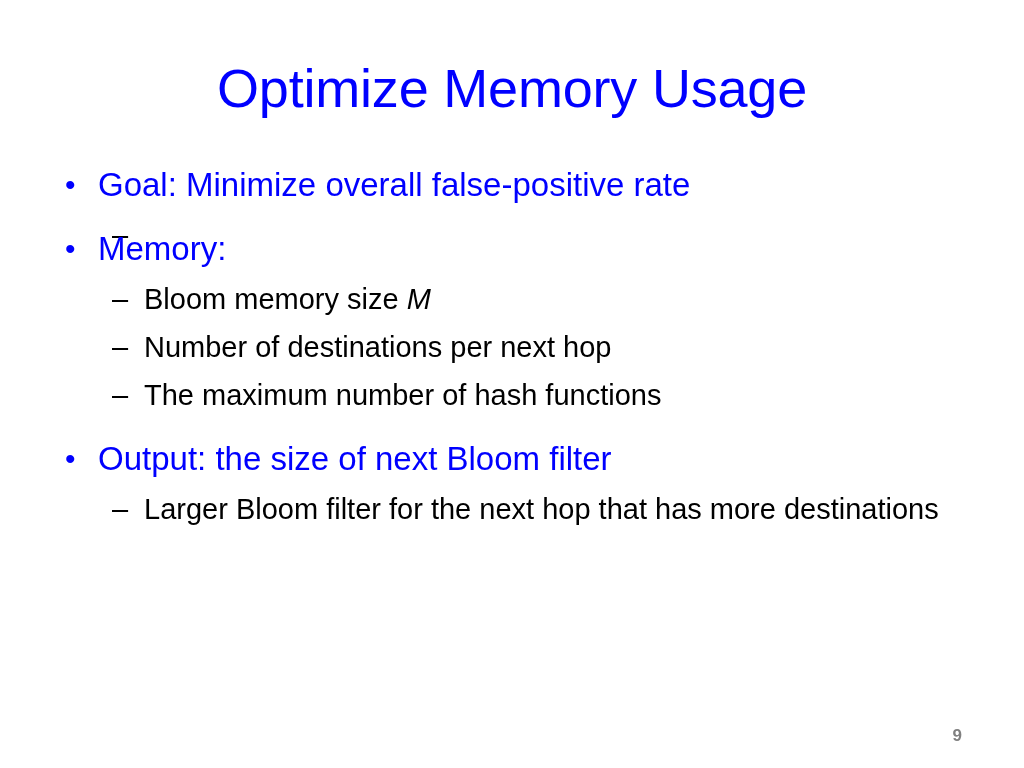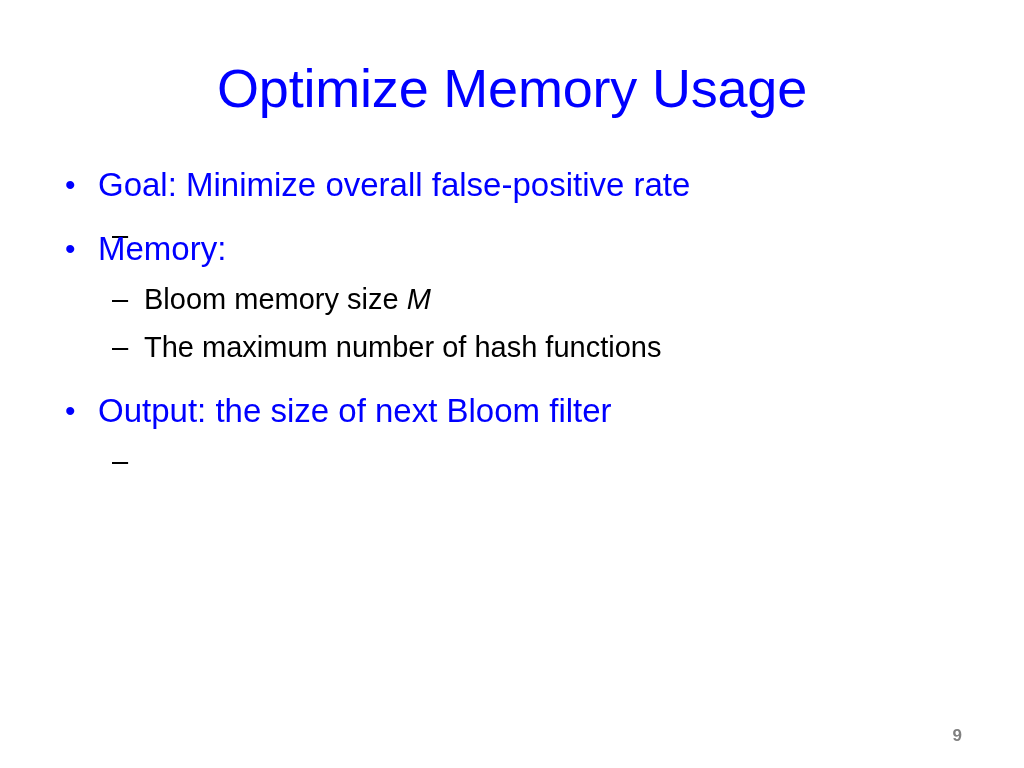--- a/index.html
+++ b/index.html
@@ -131,35 +131,37 @@
       <span>Memory:</span>
     </div>
 
     <div class="bullet-l2">
       <span class="marker">–</span>
       <span>Bloom memory size </span><span class="italic-var">M</span>
     </div>
 
     <div class="bullet-l2">
       <span class="marker">–</span>
+      <span>Number of destinations per next hop</span>
     </div>
 
     <div class="bullet-l2">
       <span class="marker">–</span>
       <span>The maximum number of hash functions</span>
     </div>
 
     <div class="spacer-md"></div>
 
     <div class="bullet-l1">
       <span class="marker">•</span>
       <span>Output: the size of next Bloom filter</span>
     </div>
 
     <div class="bullet-l2 wrap">
       <span class="marker">–</span>
+      <span>Larger Bloom filter for the next hop that has more destinations</span>
     </div>
 
   </div>
 
   <div class="page-number">9</div>
 
 </div>
 
 </body></html>

